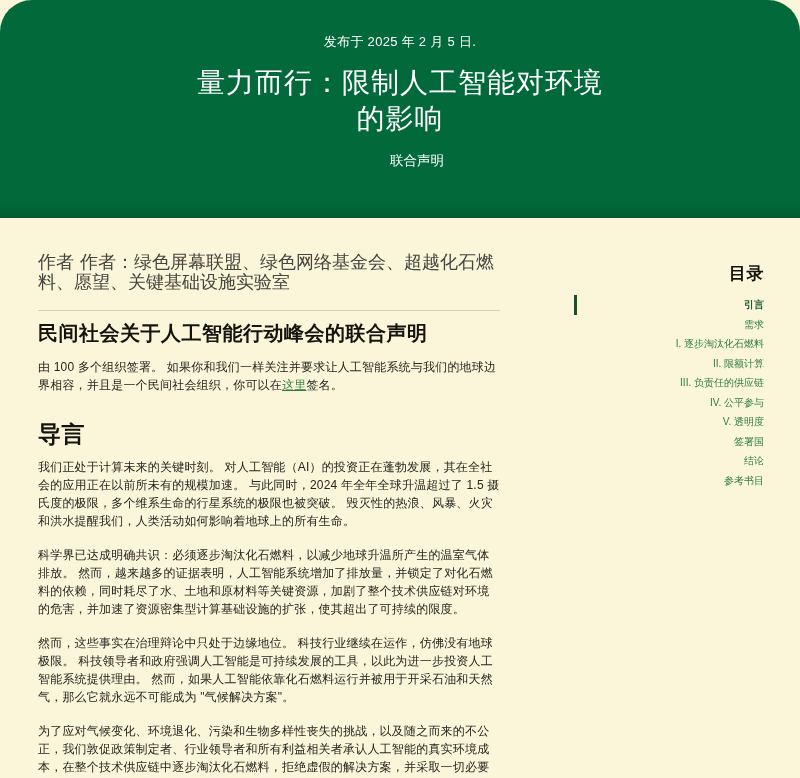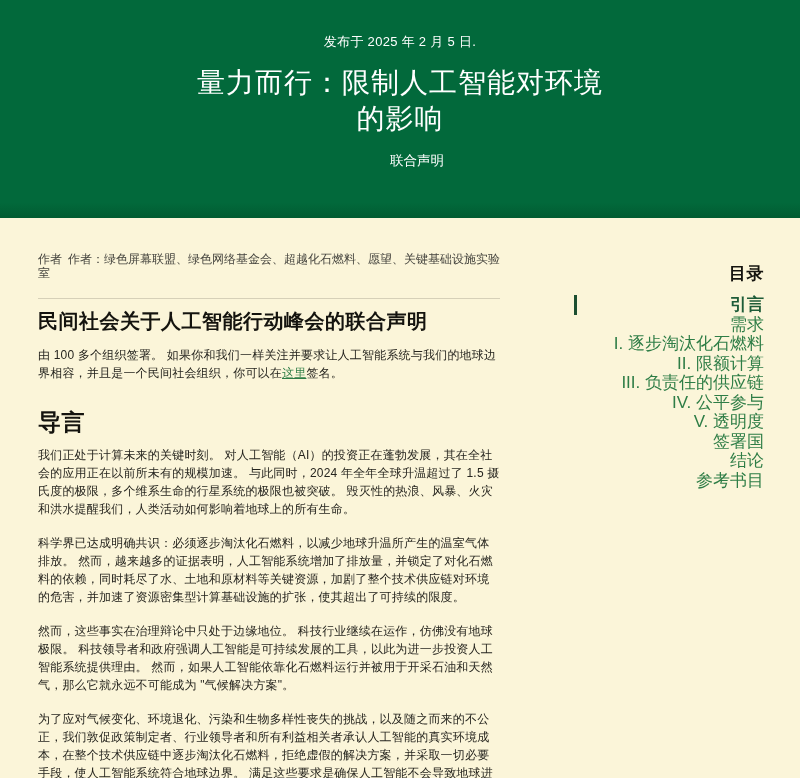--- a/index.html
+++ b/index.html
@@ -1,40 +1,40 @@
 <!DOCTYPE html>
 <html lang="zh"><head>
 <meta charset="utf-8">
 <style>
   * { margin:0; padding:0; box-sizing:border-box; }
   html,body { background:#FBF5D9; }
   body { font-family:"Liberation Sans", sans-serif; }
   .page {
     position:relative; width:800px; height:778px;
-    background:#FBF5D9; overflow:hidden; margin:0 auto;
+    background:#FBF5D9; overflow:hidden; margin:0 auto;border-radius:32px;
   }
 
   
   .hero {
     height:218px; color:#ffffff; text-align:center;
     background:linear-gradient(180deg,#02693B 0%, #02693B 93%, #015B31 100%);
     padding-top:33px;
   }
   .hero-date { font-size:13px; letter-spacing:.3px; }
   .hero-title {
     font-size:28px; line-height:36px; font-weight:normal;
     max-width:418px; margin:14px auto 0; letter-spacing:1px;
   }
   .hero-sub { font-size:13.5px; margin-top:15px;padding-left:34px; }
 
   
   .content { display:flex; align-items:flex-start; }
   .main { width:462px; margin-left:38px; padding-top:34px; color:#26251F; }
 
-  .byline { font-size:12px; color:#45443E; line-height:14px; }
+  .byline { font-size:18px; color:#45443E; line-height:20px; }
   .byline .byline-label { margin-right:6px; }
 
   .divider { border:none; border-top:1px solid #D6D0B8; margin-top:18px; }
 
   .statement-heading {
     font-size:20px; line-height:24px; font-weight:bold;
     color:#14130E; margin-top:10px; letter-spacing:.5px;
   }
   p.body-text {
     font-size:12px; line-height:18px; color:#26251F;
@@ -50,21 +50,21 @@
   .intro p.body-text:first-of-type { margin-top:10px; }
 
   
   .toc { width:190px; margin-left:74px; padding-top:44px;text-align:right; }
   .toc-heading {
     font-size:17px; font-weight:bold; color:#14130E;
     padding-left:13px; margin-bottom:10px; letter-spacing:.5px;
   }
   .toc ul { list-style:none; }
   .toc a {
-    display:block; font-size:17px; line-height:19.5px;
+    display:block; font-size:10px; line-height:19.5px;
     color:#2E7D46; text-decoration:none; padding-left:0;
     border-left:3px solid transparent; cursor:pointer;
   }
   .toc li.active a {
     font-weight:bold; color:#1E5C38; border-left:3px solid #1C4F31;
   }
 </style>
 </head>
 <body>
 

